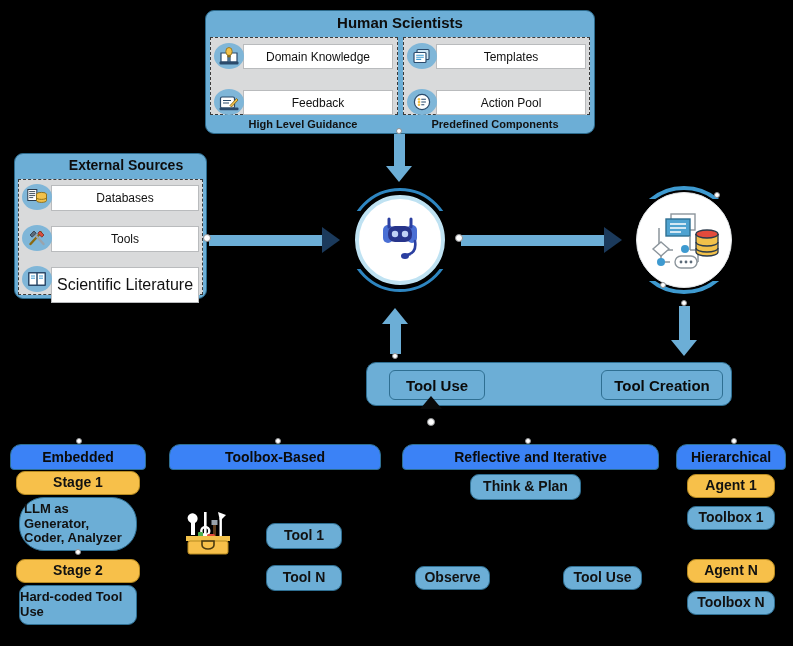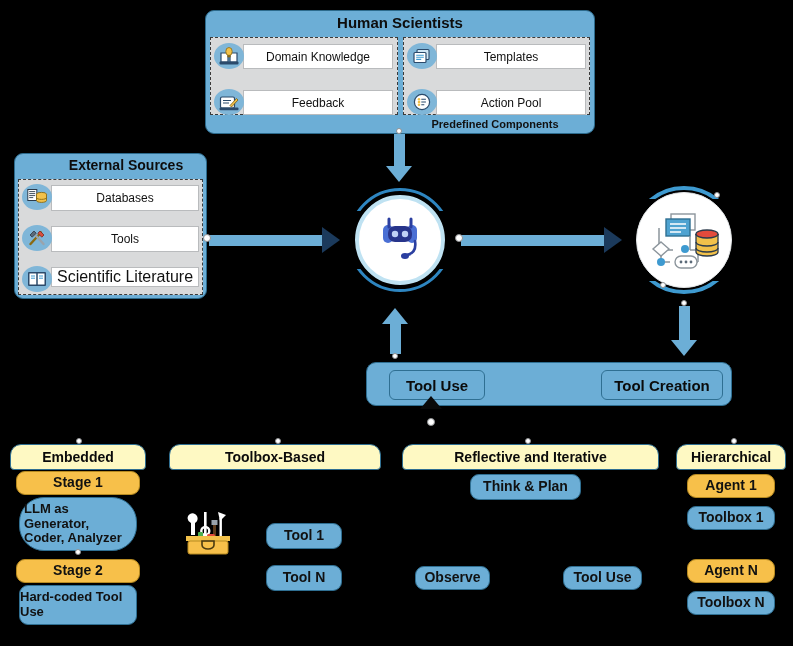--- a/index.html
+++ b/index.html
@@ -104,21 +104,21 @@
   }
   .tool-btn {
     position:absolute; top:7px; height:30px;
     background:#6CAED6; border:1px solid #2f6f92; border-radius:6px;
     display:flex; align-items:center; justify-content:center;
     font-weight:bold; font-size:15px; color:#0b0b0b;
   }
 
   .bottom-head {
     position:absolute; height:26px;
-    background:#fef9c3; border:1px solid #2f6f92; border-radius:11px 11px 4px 4px;
+    background:#3b82f6; border:1px solid #2f6f92; border-radius:11px 11px 4px 4px;
     display:flex; align-items:center; justify-content:center;
     font-weight:bold; font-size:14px; color:#0b0b0b;
   }
 </style>
 </head>
 <body>
 
 <div class="stage">
 
   <div style="position:absolute;left:205px;top:10px;width:390px;height:124px;">
@@ -142,20 +142,21 @@
     <div class="icon-circle" style="left:9px;top:79px;">
       <svg width="20" height="18" viewBox="0 0 20 18">
         <rect x="1.5" y="4" width="14" height="11" rx="1.5" fill="#fff" stroke="#2b4a6b" stroke-width="1.2"></rect>
         <path d="M4 7.5h8M4 10h6" stroke="#2b4a6b" stroke-width="1.1"></path>
         <path d="M11 12.5 L17.5 5.5 L19 7 L12.5 14 Z" fill="#F2C14A" stroke="#7a5d10" stroke-width="0.8"></path>
         <rect x="0.5" y="14.6" width="19" height="2.6" rx="1" fill="#2b4a6b"></rect>
       </svg>
     </div>
     <div class="white-pill" style="position:absolute;left:38px;top:80px;width:150px;height:25px;">Feedback</div>
 
+    <div class="sub-cap" style="left:0;top:108px;width:196px;">High Level Guidance</div>
 
     <div class="grey-group" style="position:absolute;left:198px;top:27px;width:187px;height:78px;"></div>
 
     <div class="icon-circle" style="left:202px;top:33px;">
       <svg width="20" height="18" viewBox="0 0 20 18">
         <rect x="5" y="2.5" width="12" height="10" rx="1" fill="#cfe6f4" stroke="#2b4a6b" stroke-width="1.1"></rect>
         <rect x="2" y="5.5" width="12" height="10" rx="1" fill="#fff" stroke="#2b4a6b" stroke-width="1.2"></rect>
         <path d="M4.2 8.2h7.6M4.2 10.3h7.6M4.2 12.4h5" stroke="#3E9AD0" stroke-width="1.1"></path>
       </svg>
     </div>
@@ -208,21 +209,21 @@
 
     <div class="icon-circle" style="left:8px;top:113px;">
       <svg width="20" height="18" viewBox="0 0 20 18">
         <rect x="1" y="2" width="18" height="14" rx="1" fill="#2b4a6b"></rect>
         <rect x="2.5" y="3.5" width="7" height="11" fill="#fff"></rect>
         <rect x="10.5" y="3.5" width="7" height="11" fill="#fff"></rect>
         <path d="M4 6h4M4 8.2h4M12 6h4M12 8.2h4" stroke="#3E9AD0" stroke-width="1"></path>
         <rect x="9.5" y="2" width="1" height="14" fill="#2b4a6b"></rect>
       </svg>
     </div>
-    <div class="white-pill" style="position:absolute;left:37px;top:114px;width:148px;height:20px;font-size:16px;">Scientific Literature</div>
+    <div class="white-pill" style="position:absolute;left:37px;top:114px;width:148px;height:36px;font-size:16px;">Scientific Literature</div>
   </div>
 
   <div class="dot" style="left:203px;top:234px;"></div>
   <div class="ar-line" style="left:209px;top:235px;width:116px;height:11px;"></div>
   <div class="chev-r" style="left:322px;top:227px;"></div>
 
   <div class="agent-wrap">
     <div class="agent-ring"></div>
     <div class="agent-inner">
       <svg width="62" height="58" viewBox="0 0 62 58">

